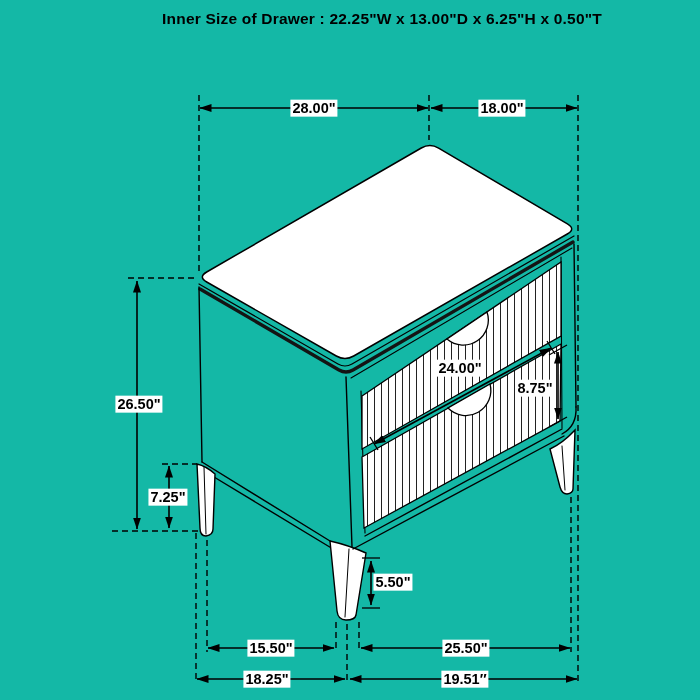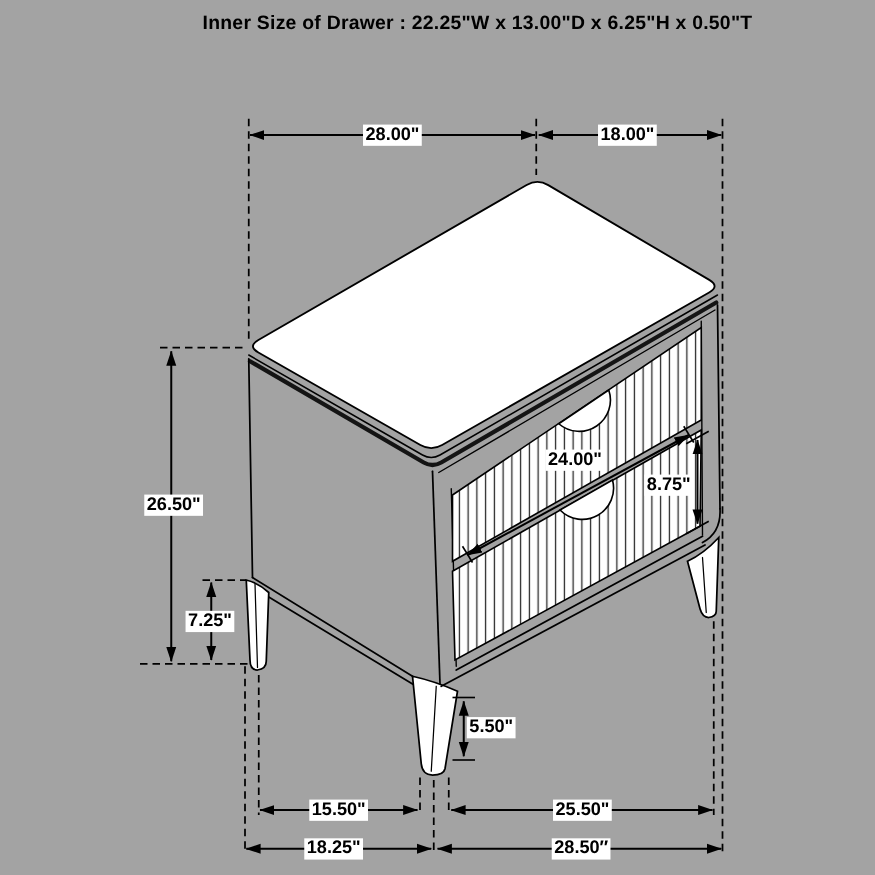--- a/index.html
+++ b/index.html
@@ -1,16 +1,16 @@
 <!DOCTYPE html>
 <html><head>
 <meta charset="utf-8">
 <style>
   html,body{margin:0;padding:0;background:#fff;}
-  #canvas{position:relative;width:700px;height:700px;background:#a3a3a3;overflow:hidden;
+  #canvas{position:relative;width:700px;height:700px;background:#14b8a6;overflow:hidden;
           font-family:"Liberation Sans",sans-serif;}
   #canvas svg{position:absolute;left:0;top:0;}
   .dim-label{position:absolute;transform:translate(-50%,-50%);background:#fff;
              padding:0 2px;font-weight:bold;font-size:14.5px;color:#000;
              white-space:nowrap;line-height:1.15;}
   .title-label{position:absolute;transform:translate(-50%,-50%);font-weight:bold;
                font-size:15.5px;color:#000;white-space:nowrap;letter-spacing:.2px;}
 </style>
 </head>
 <body>
@@ -106,15 +106,15 @@
 <div class="dim-label" style="left:314px;top:108px;">28.00"</div>
 <div class="dim-label" style="left:502px;top:108px;">18.00"</div>
 <div class="dim-label" style="left:139px;top:404px;">26.50"</div>
 <div class="dim-label" style="left:168px;top:497px;">7.25"</div>
 <div class="dim-label" style="left:460px;top:368px;">24.00"</div>
 <div class="dim-label" style="left:535px;top:388px;">8.75"</div>
 <div class="dim-label" style="left:393px;top:582px;">5.50"</div>
 <div class="dim-label" style="left:271px;top:648px;">15.50"</div>
 <div class="dim-label" style="left:466px;top:648px;">25.50"</div>
 <div class="dim-label" style="left:267px;top:679px;">18.25"</div>
-<div class="dim-label" style="left:465px;top:679px;">28.50″</div>
+<div class="dim-label" style="left:465px;top:679px;">19.51″</div>
 
 </div>
 
 </body></html>

